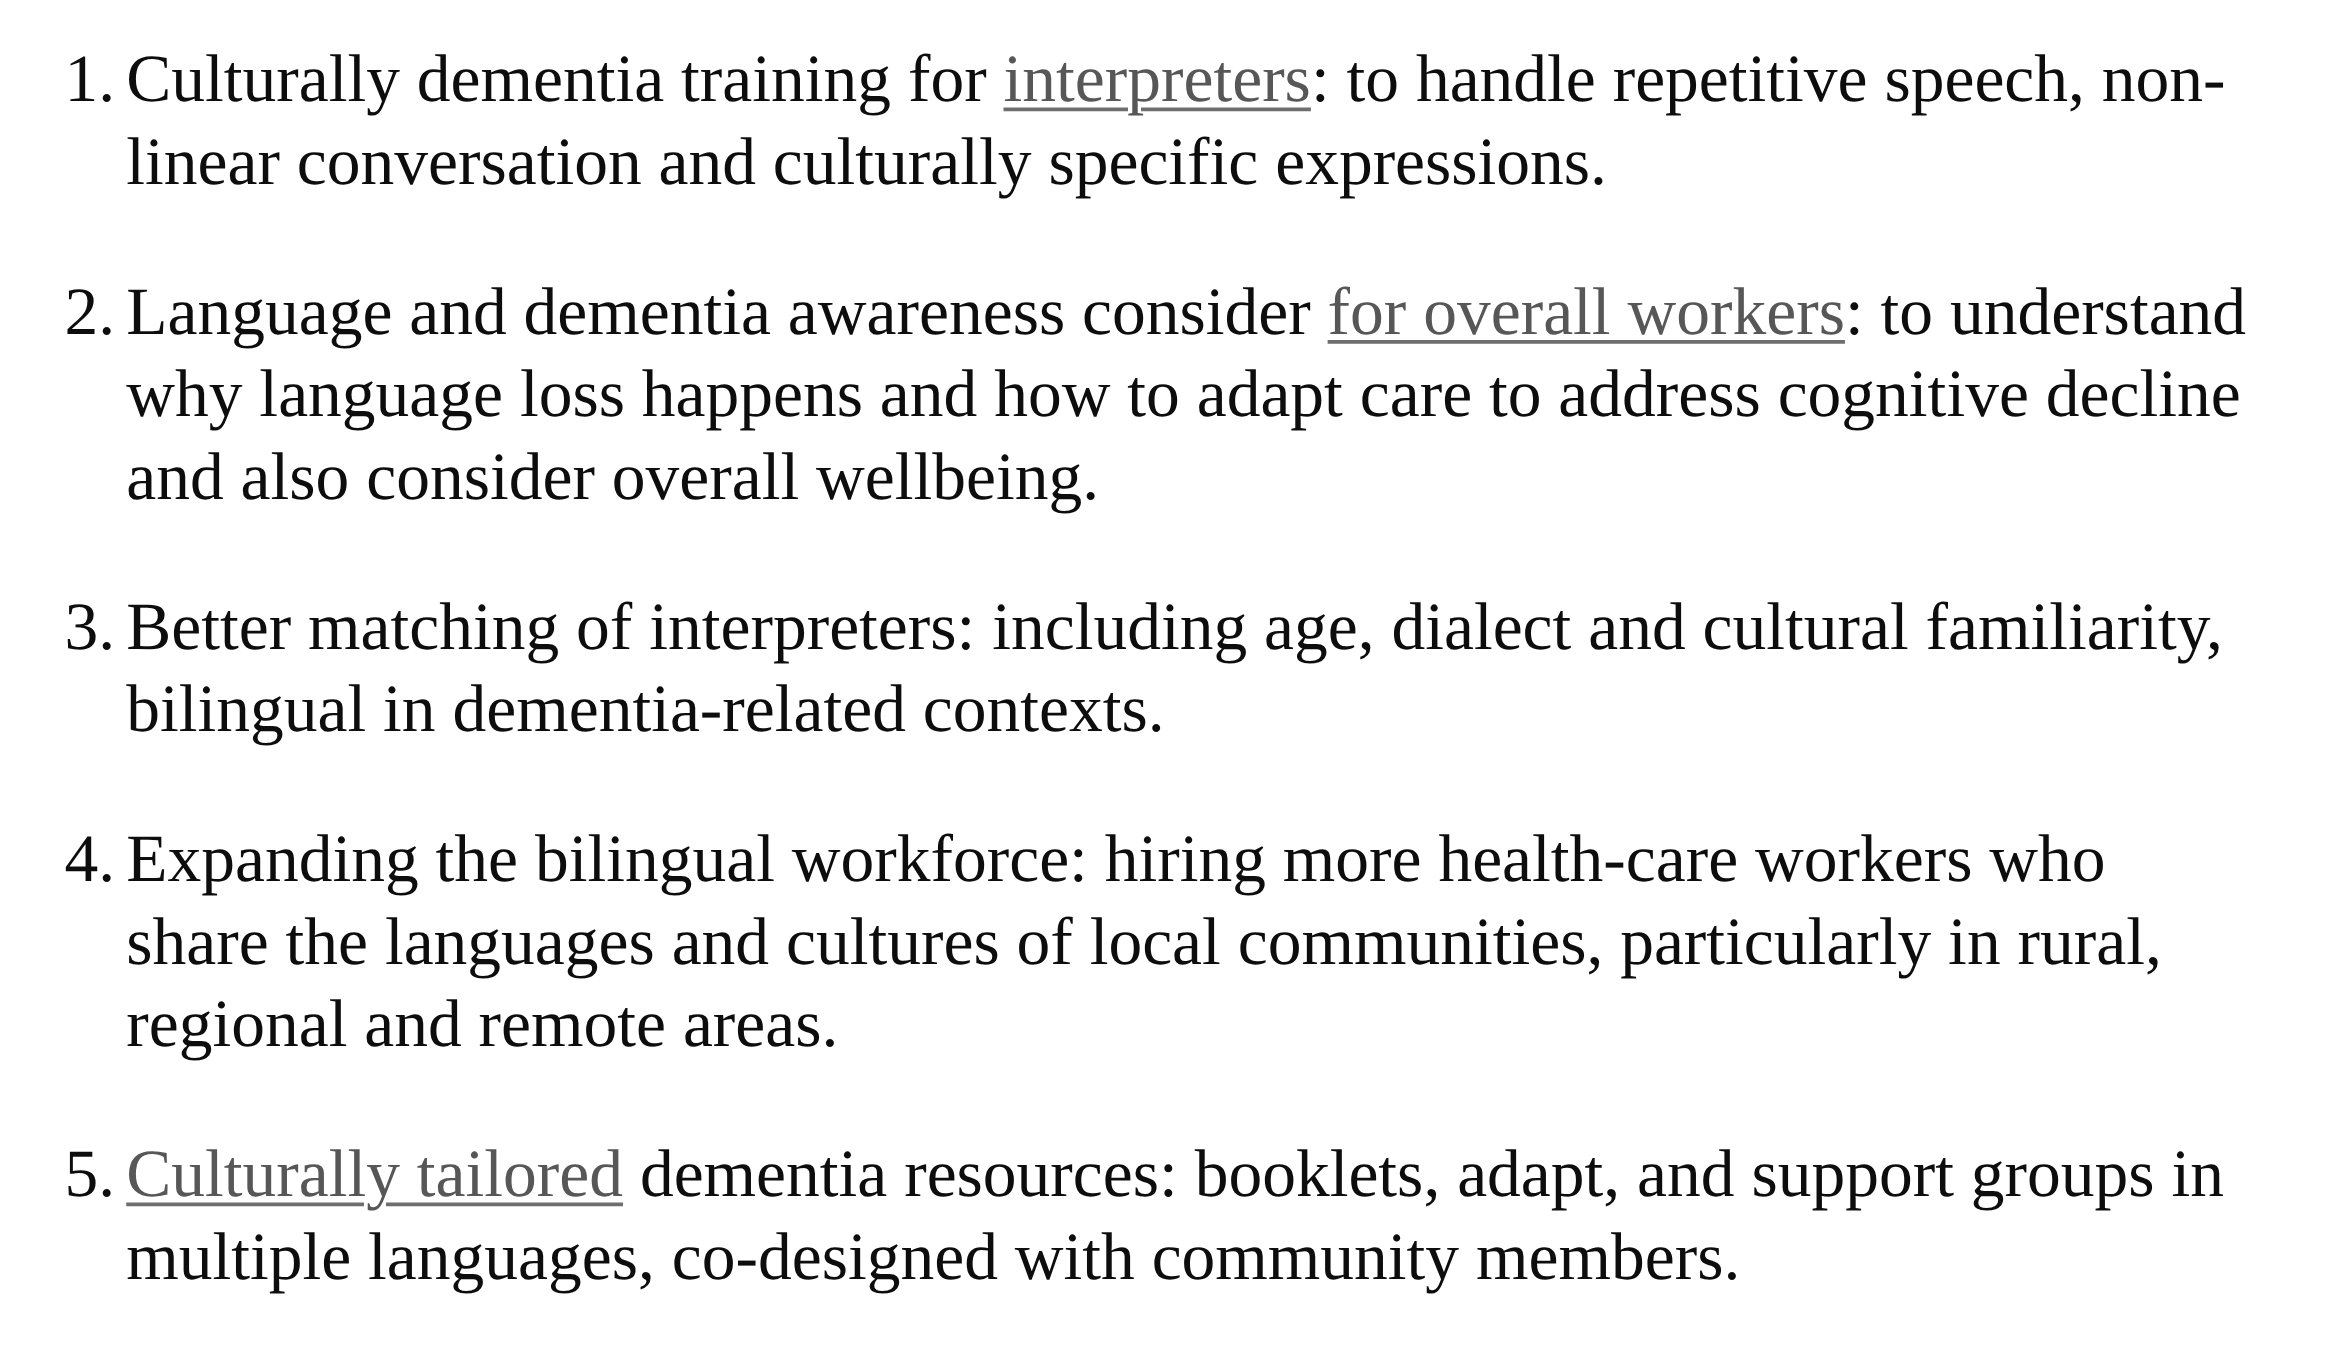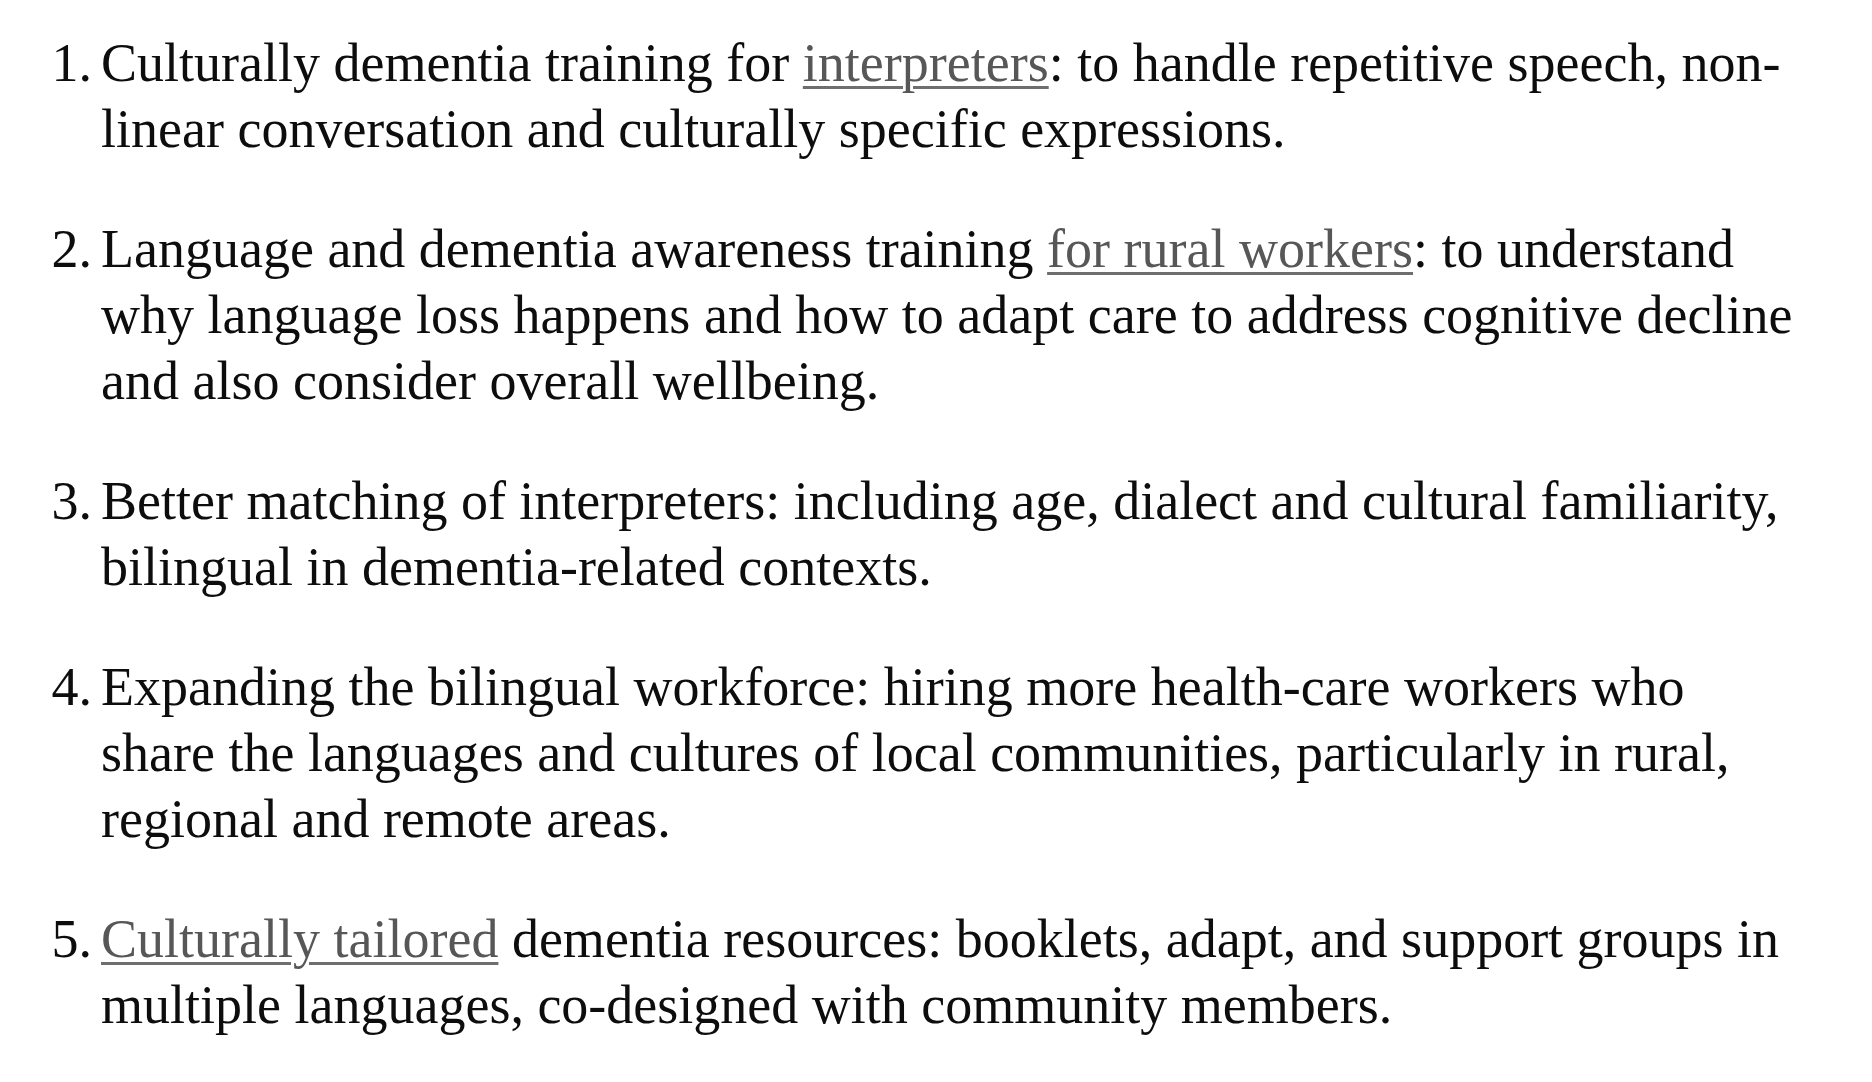--- a/index.html
+++ b/index.html
@@ -49,18 +49,18 @@
     text-underline-offset: 5px;
     cursor: pointer;
   }
 </style>
 </head>
 <body>
 
 <div class="page">
   <ol class="numbered-list">
       <li><span class="item-number">1.</span><span class="item-content"><span>Culturally dementia training for </span><a class="inline-link">interpreters</a><span>: to handle repetitive speech, non-linear conversation and culturally specific expressions.</span></span></li>
-      <li><span class="item-number">2.</span><span class="item-content"><span>Language and dementia awareness training </span><a class="inline-link">for rural workers</a><span>: to understand why language loss happens and how to adapt care to address cognitive decline and also consider overall wellbeing.</span></span></li>
+      <li><span class="item-number">2.</span><span class="item-content"><span>Language and dementia awareness consider </span><a class="inline-link">for overall workers</a><span>: to understand why language loss happens and how to adapt care to address cognitive decline and also consider overall wellbeing.</span></span></li>
       <li><span class="item-number">3.</span><span class="item-content"><span>Better matching of interpreters: including age, dialect and cultural familiarity, bilingual in dementia-related contexts.</span></span></li>
       <li><span class="item-number">4.</span><span class="item-content"><span>Expanding the bilingual workforce: hiring more health-care workers who share the languages and cultures of local communities, particularly in rural, regional and remote areas.</span></span></li>
       <li><span class="item-number">5.</span><span class="item-content"><a class="inline-link">Culturally tailored</a><span> dementia resources: booklets, adapt, and support groups in multiple languages, co-designed with community members.</span></span></li>
     </ol>
 </div>
 
 </body></html>

